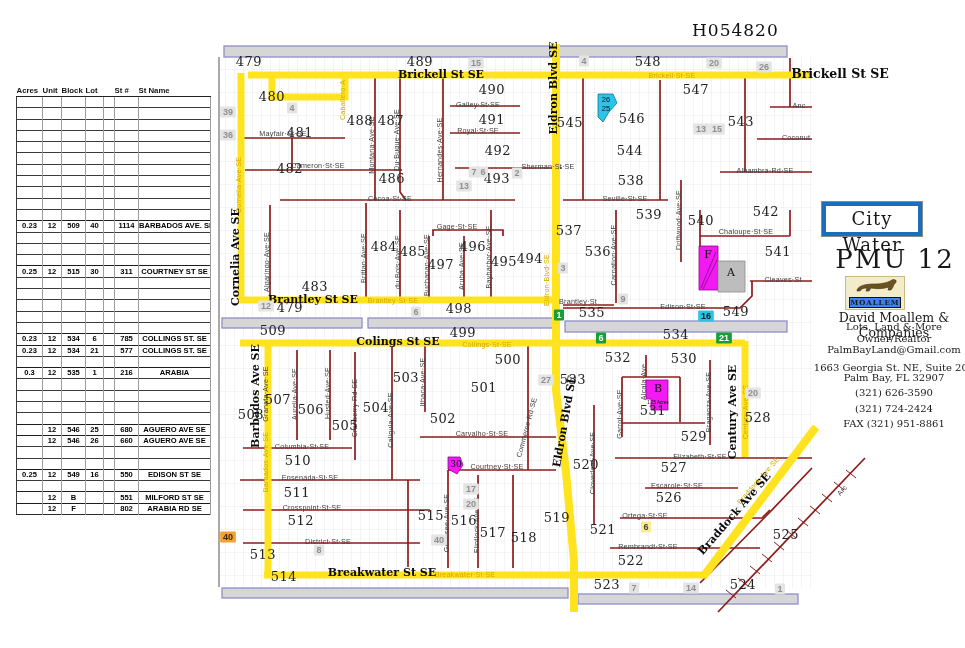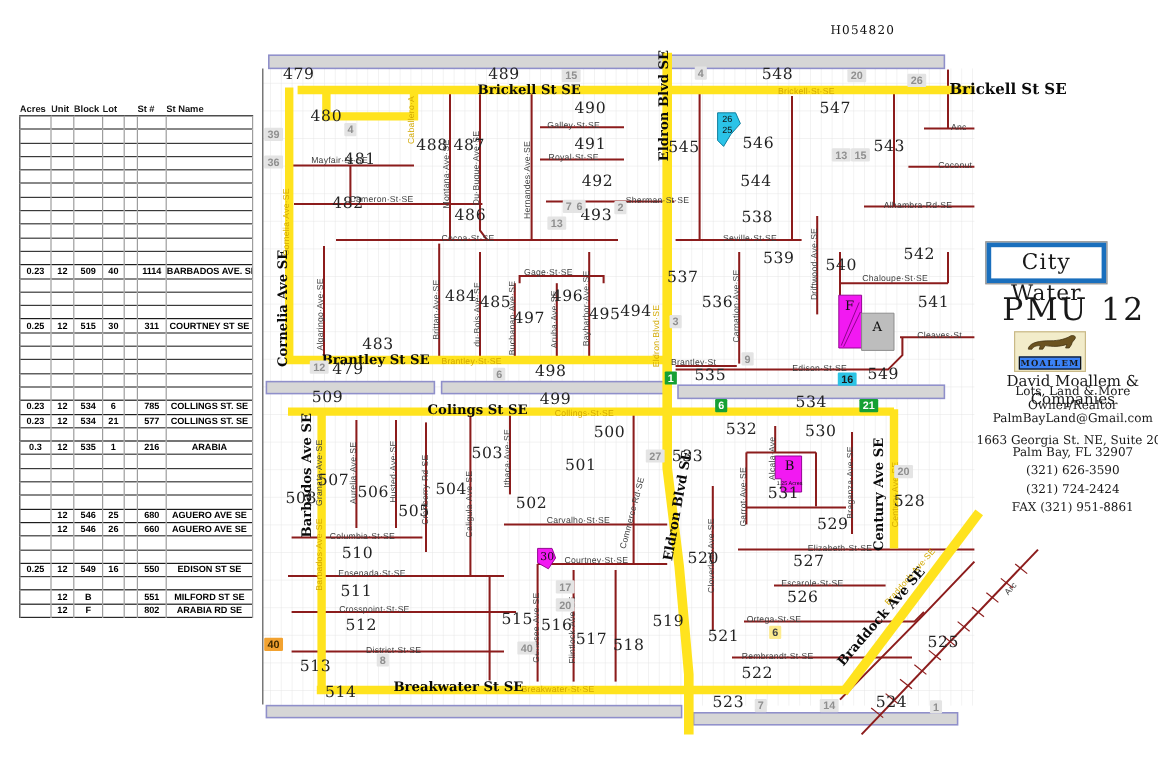--- a/index.html
+++ b/index.html
@@ -1,19 +1,19 @@
 <!DOCTYPE html>
 <html><head>
 <meta charset="utf-8">
 <style>
   html,body{margin:0;padding:0;background:#fff;}
   #canvas{position:relative;width:965px;height:648px;background:#fff;overflow:hidden;
           font-family:"Liberation Sans",sans-serif;}
   #docid{position:absolute;left:692px;top:20px;font-family:"DejaVu Serif",serif;
-         font-size:10px;color:#111;letter-spacing:1px;}
+         font-size:17px;color:#111;letter-spacing:1px;}
   
   #ptable{position:absolute;left:16px;top:86px;width:194px;border-collapse:collapse;
           table-layout:fixed;font-size:7.6px;font-weight:bold;color:#151515;}
   #ptable th{border:none;border-bottom:1.5px solid #222;padding:0 0 1px 0;font-size:7.8px;
              text-align:left;white-space:nowrap;overflow:hidden;}
   #ptable td{border-top:1px solid #3a3a3a;border-right:1px solid #9d9d9d;height:10.3px;
              padding:0;text-align:center;white-space:nowrap;overflow:hidden;line-height:10px;}
   #ptable td:first-child{border-left:1.5px solid #3a3a3a;}
   #ptable tbody{border:1.5px solid #2a2a2a;}
   #ptable tr.f td{border-top:1.2px solid #1c1c1c;color:#000;}

